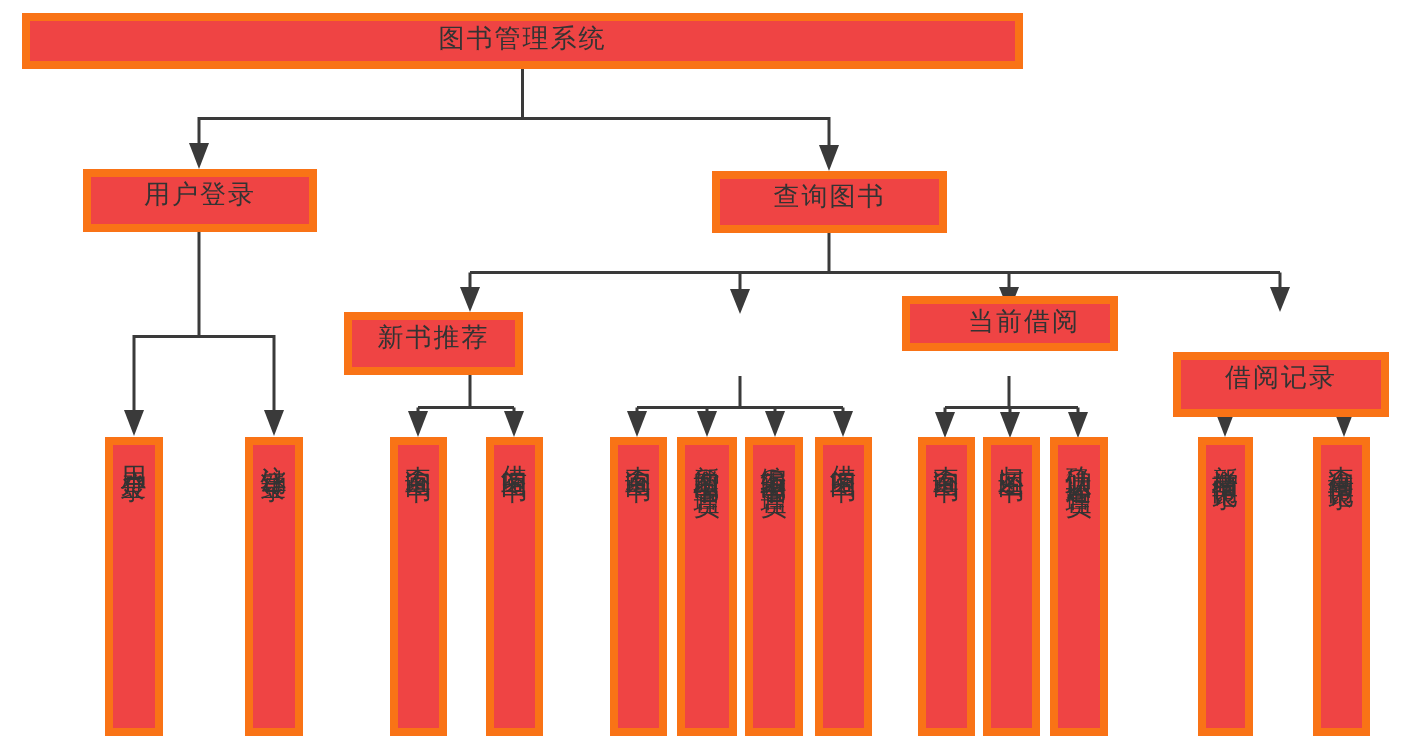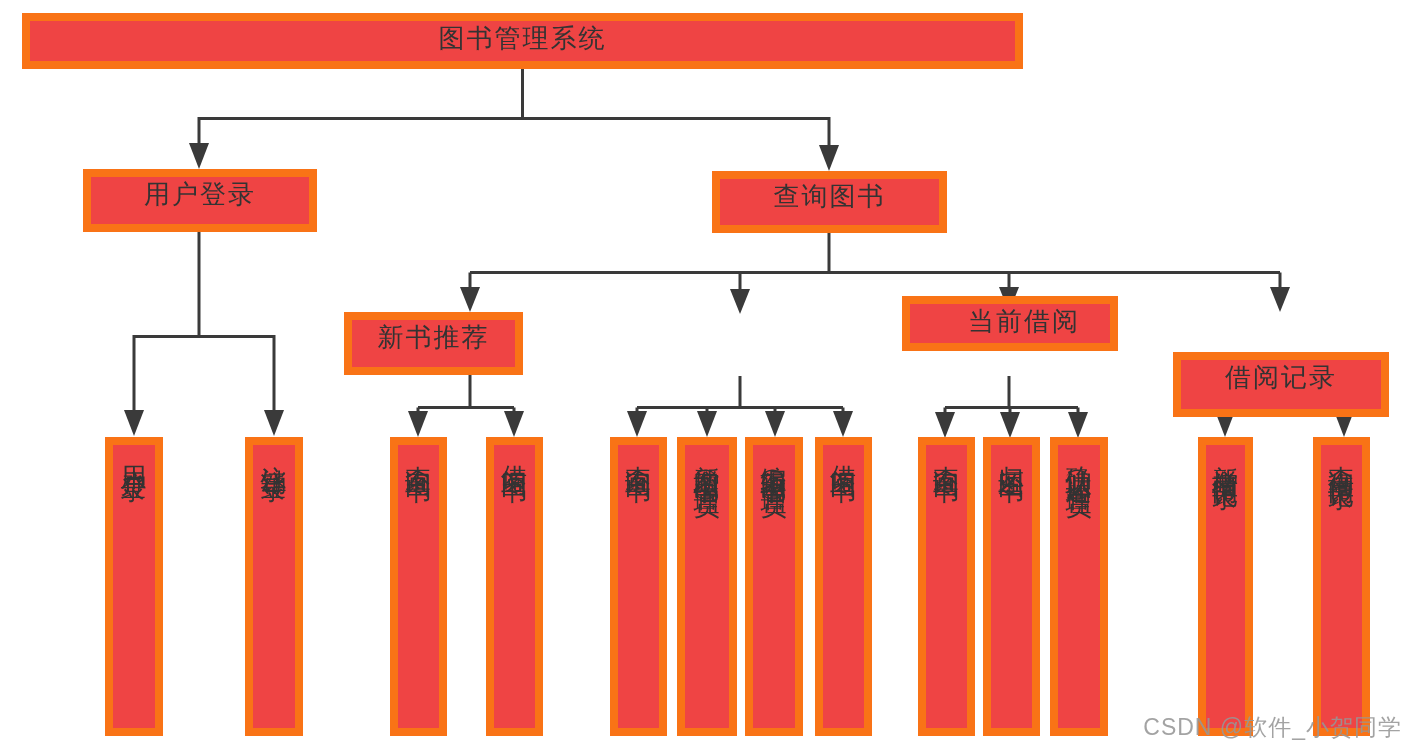--- a/index.html
+++ b/index.html
@@ -135,15 +135,14 @@
     <span class="vlabel">确认归还（管理员）</span>
   </div>
 
   <div class="box" style="left:1198px;top:437px;width:55px;height:299px;">
     <span class="vlabel">新增借阅记录</span>
   </div>
   <div class="box" style="left:1313px;top:437px;width:57px;height:299px;">
     <span class="vlabel">查询借阅记录</span>
   </div>
 
-  <div class="watermark">CSDN @软件_小贺同学</div>
 
 </div>
 
 </body></html>

